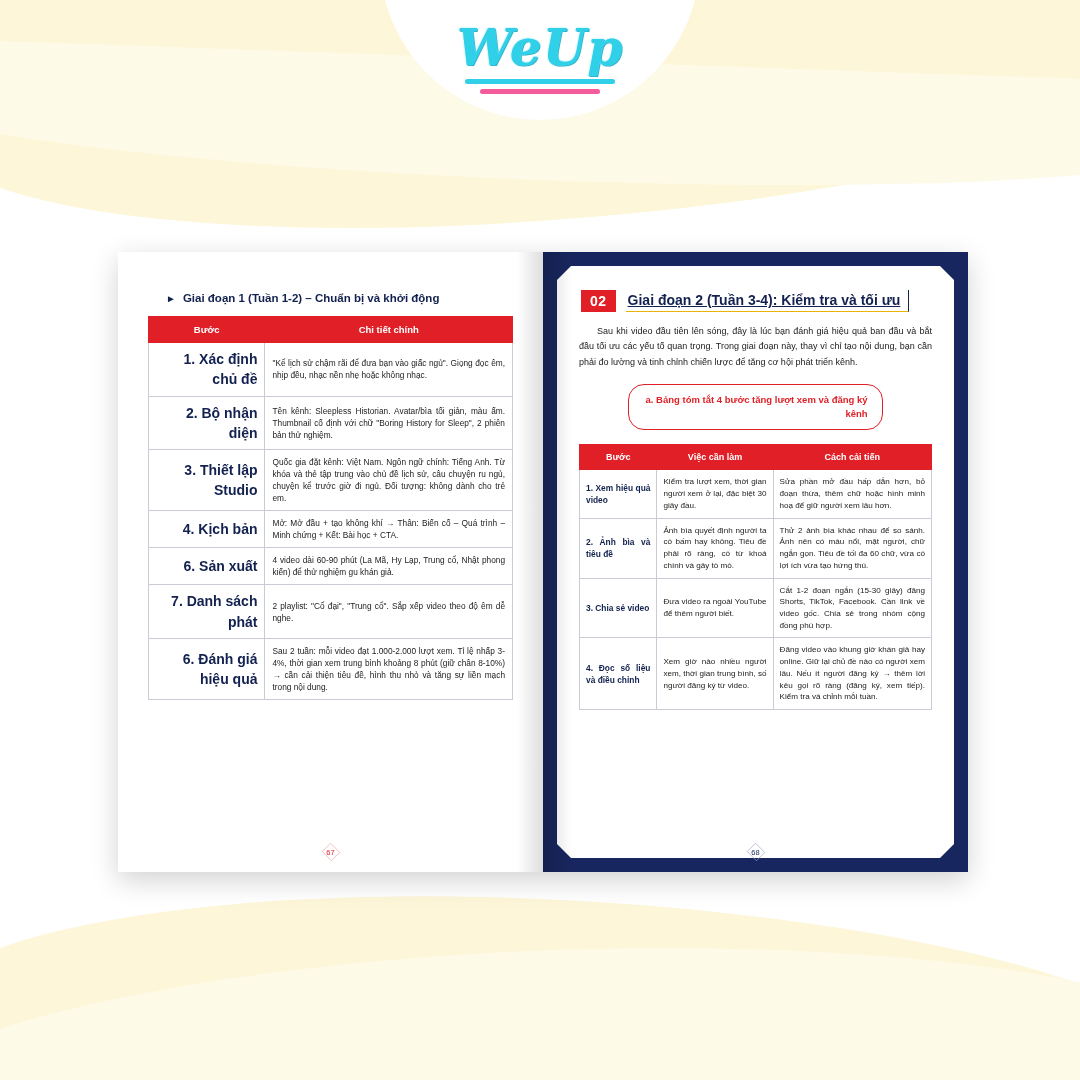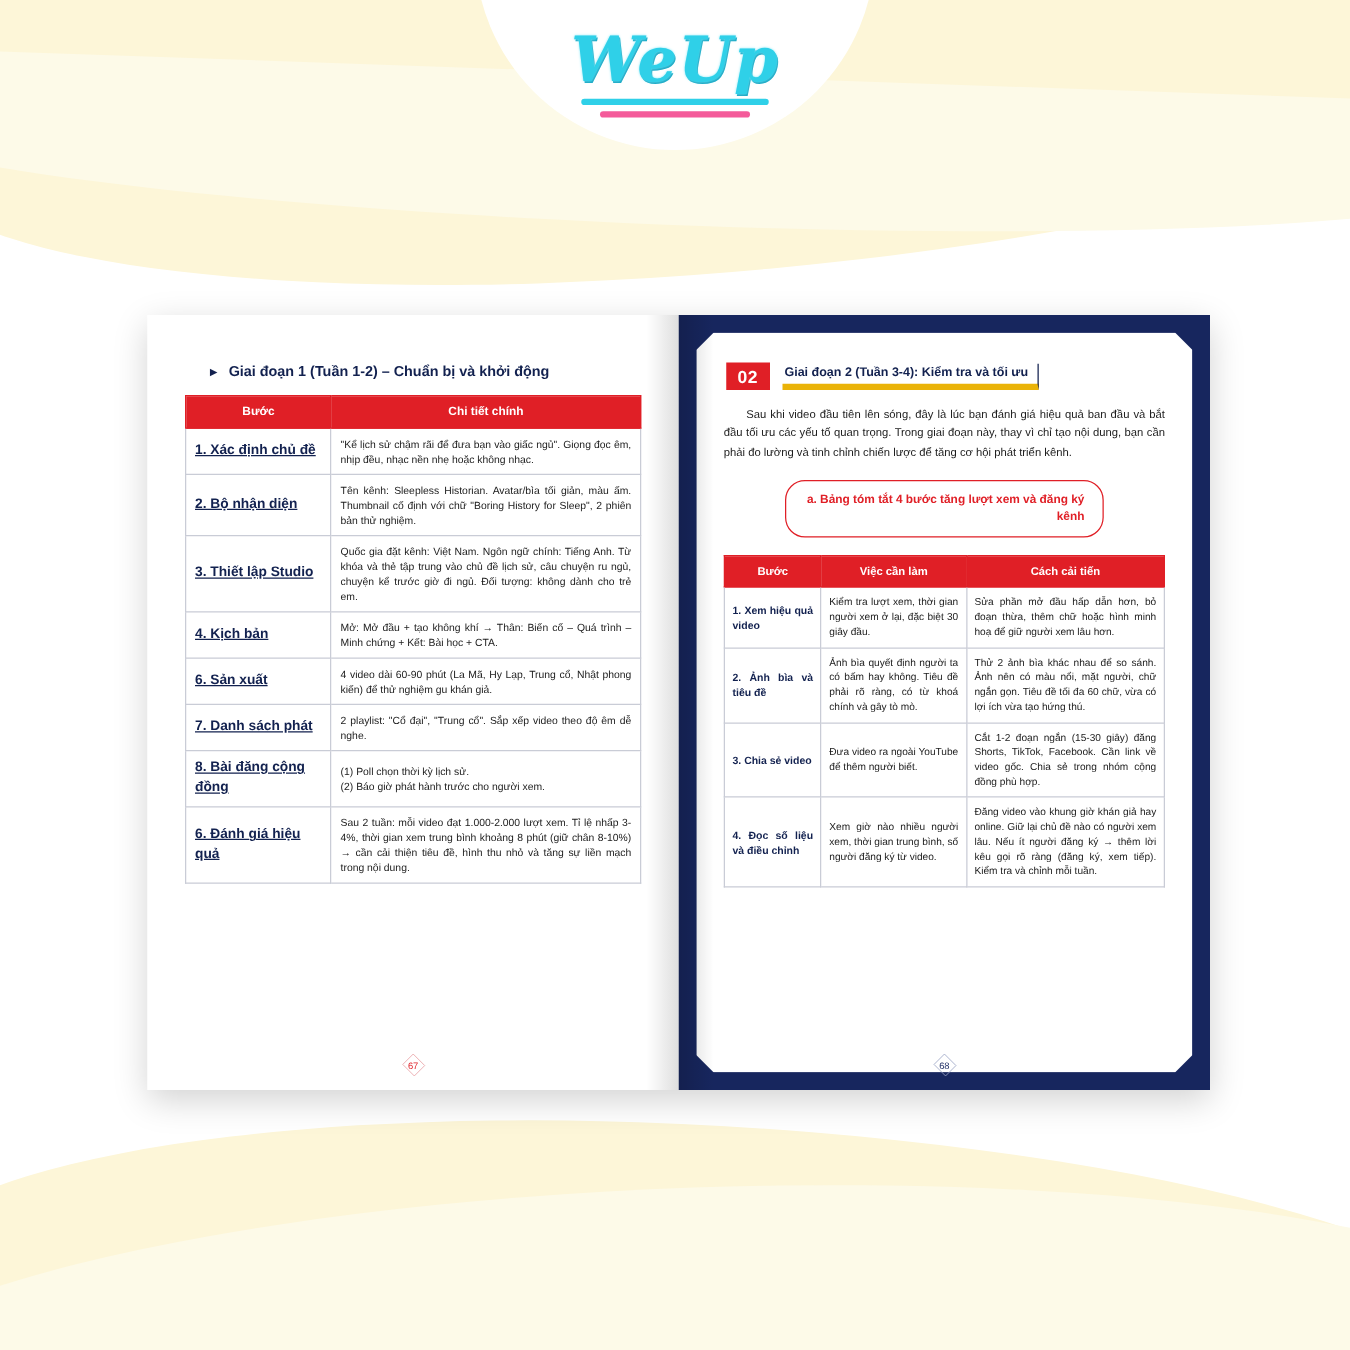--- a/index.html
+++ b/index.html
@@ -131,24 +131,23 @@
   table.tbl td {
     border:1px solid #c9ccd6;
     font-size:8.3px;
     color:#1b1b1b;
     padding:6px 7px;
     line-height:1.45;
     vertical-align:middle;
   }
   table.tbl td.k {
     font-weight:bold;
-    text-align:left;
-    font-size:11px;
+    text-align:right;
+    font-size:14px;
     color:#12214f;
-    text-decoration:underline;
   }
   table.tbl td.just { text-align:justify; }
 
   .page-num {
     position:absolute; bottom:10px; left:50%; transform:translateX(-50%);
     width:22px; height:20px;
     display:flex; align-items:center; justify-content:center;
     font-size:7.5px; color:#e01f26;text-align:center;
   }
   .page-num::before {
@@ -164,24 +163,25 @@
     display:flex; align-items:center; gap:10px;
     margin:2px 0 12px 2px;
   }
   .rp-num {
     background:#e01f26; color:#fff;
     font-weight:bold; font-size:14px;
     padding:3px 9px;
     letter-spacing:0.5px;
   }
   .rp-title {
-    font-size:10px; font-weight:bold; color:#12214f;
-    border-bottom:5px solid #eab308;
+    font-size:14px; font-weight:bold; color:#12214f;
+    border-bottom:1px solid #eab308;
     border-right:1px solid #12214f;
     padding:2px 8px 3px 2px;
+    text-decoration:underline;
   }
   .rp-para {
     font-size:9px; color:#1b1b1b; line-height:1.7;
     text-align:justify;
     text-indent:18px;
     margin:0 0 14px 0;
   }
   .rp-callout {
     border:1.5px solid #e01f26;
     border-radius:16px;
@@ -263,25 +263,20 @@
         </tr>
         <tr>
           <td class="k">6. Sản xuất</td>
           <td class="just">4 video dài 60-90 phút (La Mã, Hy Lạp, Trung cổ, Nhật phong kiến) để thử nghiệm gu khán giả.</td>
         </tr>
         <tr>
           <td class="k">7. Danh sách phát</td>
           <td class="just">2 playlist: "Cổ đại", "Trung cổ". Sắp xếp video theo độ êm dễ nghe.</td>
         </tr>
         <tr>
-          <td class="k">8. Bài đăng cộng đồng</td>
-          <td class="just" style="white-space:pre-line">(1) Poll chọn thời kỳ lịch sử.
-(2) Báo giờ phát hành trước cho người xem.</td>
-        </tr>
-        <tr>
           <td class="k">6. Đánh giá hiệu quả</td>
           <td class="just">Sau 2 tuần: mỗi video đạt 1.000-2.000 lượt xem. Tỉ lệ nhấp 3-4%, thời gian xem trung bình khoảng 8 phút (giữ chân 8-10%) → cần cải thiện tiêu đề, hình thu nhỏ và tăng sự liền mạch trong nội dung.</td>
         </tr>
       </tbody>
     </table>
 
     <div class="page-num">67</div>
   </div>
 
   <div class="page page-right">

